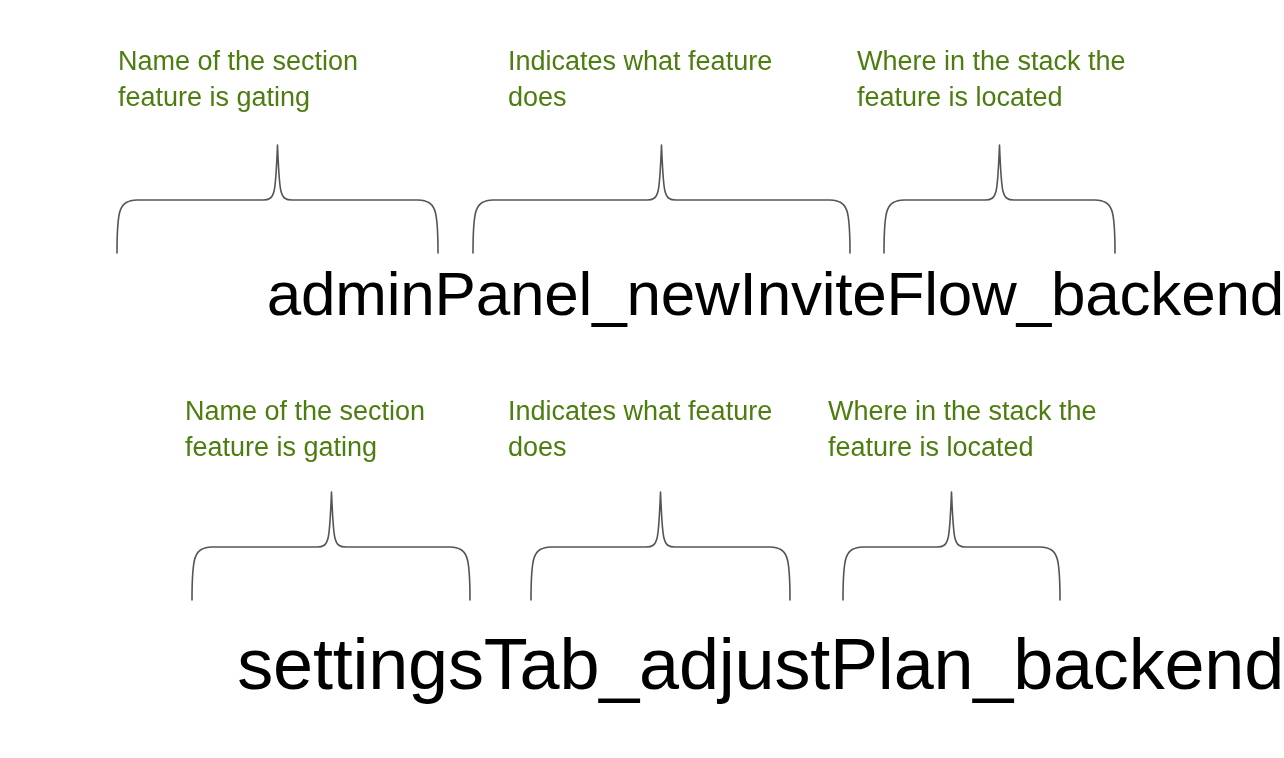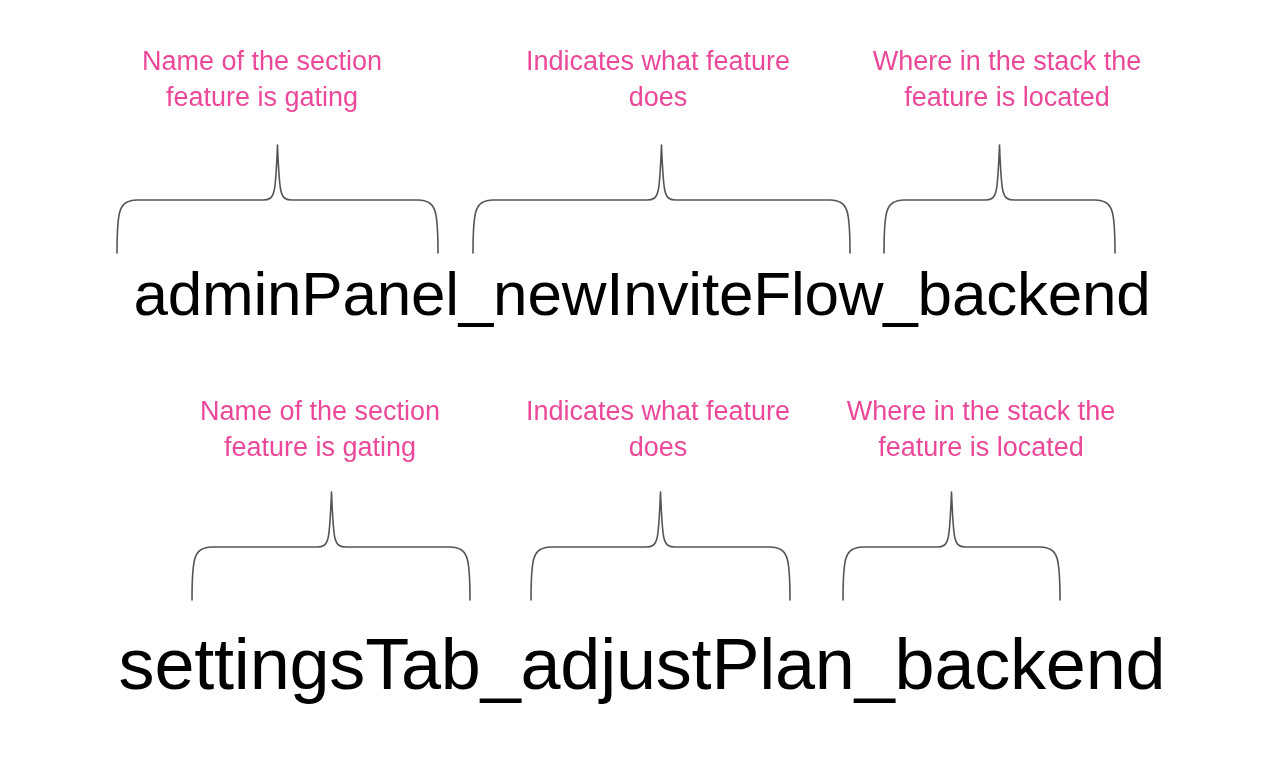--- a/index.html
+++ b/index.html
@@ -18,46 +18,45 @@
   }
 
   .canvas {
     position: absolute;
     inset: 0;
   }
 
   
   .label {
     position: absolute;
-    text-align: center;
     font-family: "Liberation Sans", sans-serif;
     font-size: 27px;
     line-height: 1.33;
-    color: #ec4899;
+    color: #4d7c0f;
     white-space: normal;
   }
 
   
   .brace-svg {
     position: absolute;
     overflow: visible;
     pointer-events: none;
   }
   .brace-path {
     fill: none;
     stroke: #555555;
     stroke-width: 1.6;
     stroke-linecap: round;
     stroke-linejoin: round;
   }
 
   
   .identifier {
     position: absolute;
-    text-align: center;
+    text-align: right;
     font-family: "Liberation Sans", sans-serif;
     font-weight: 400;
     color: #000000;
     white-space: nowrap;
   }
   #row1-identifier {
     left: 0;
     right: 0;
     top: 258px;
     font-size: 62px;

